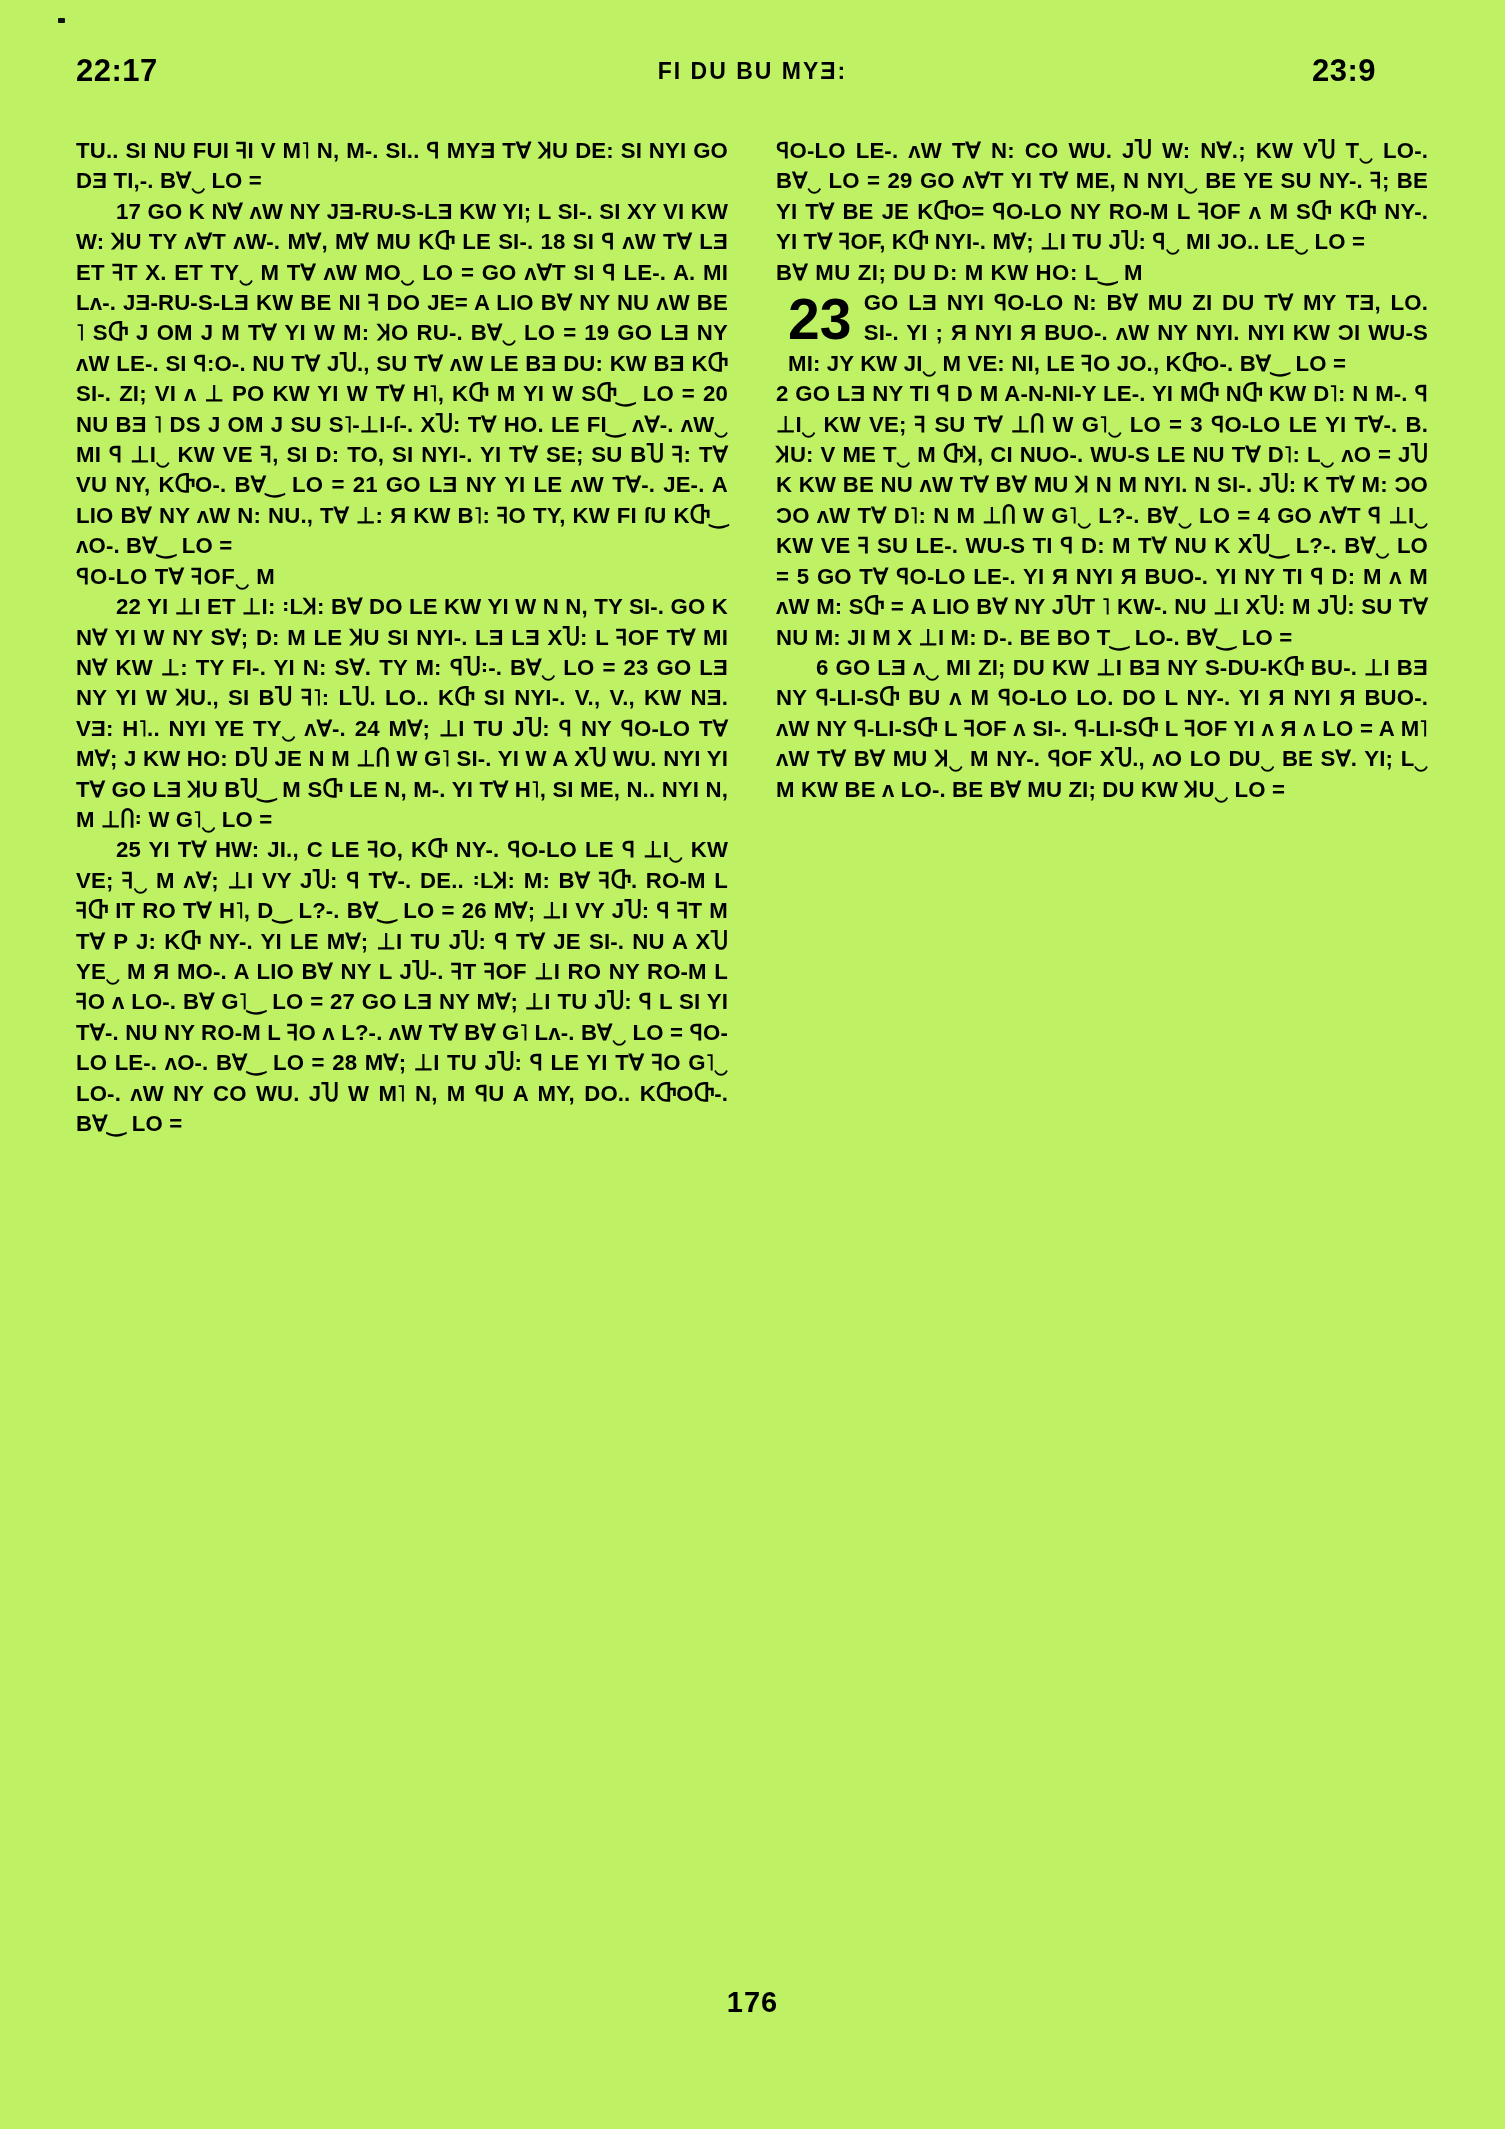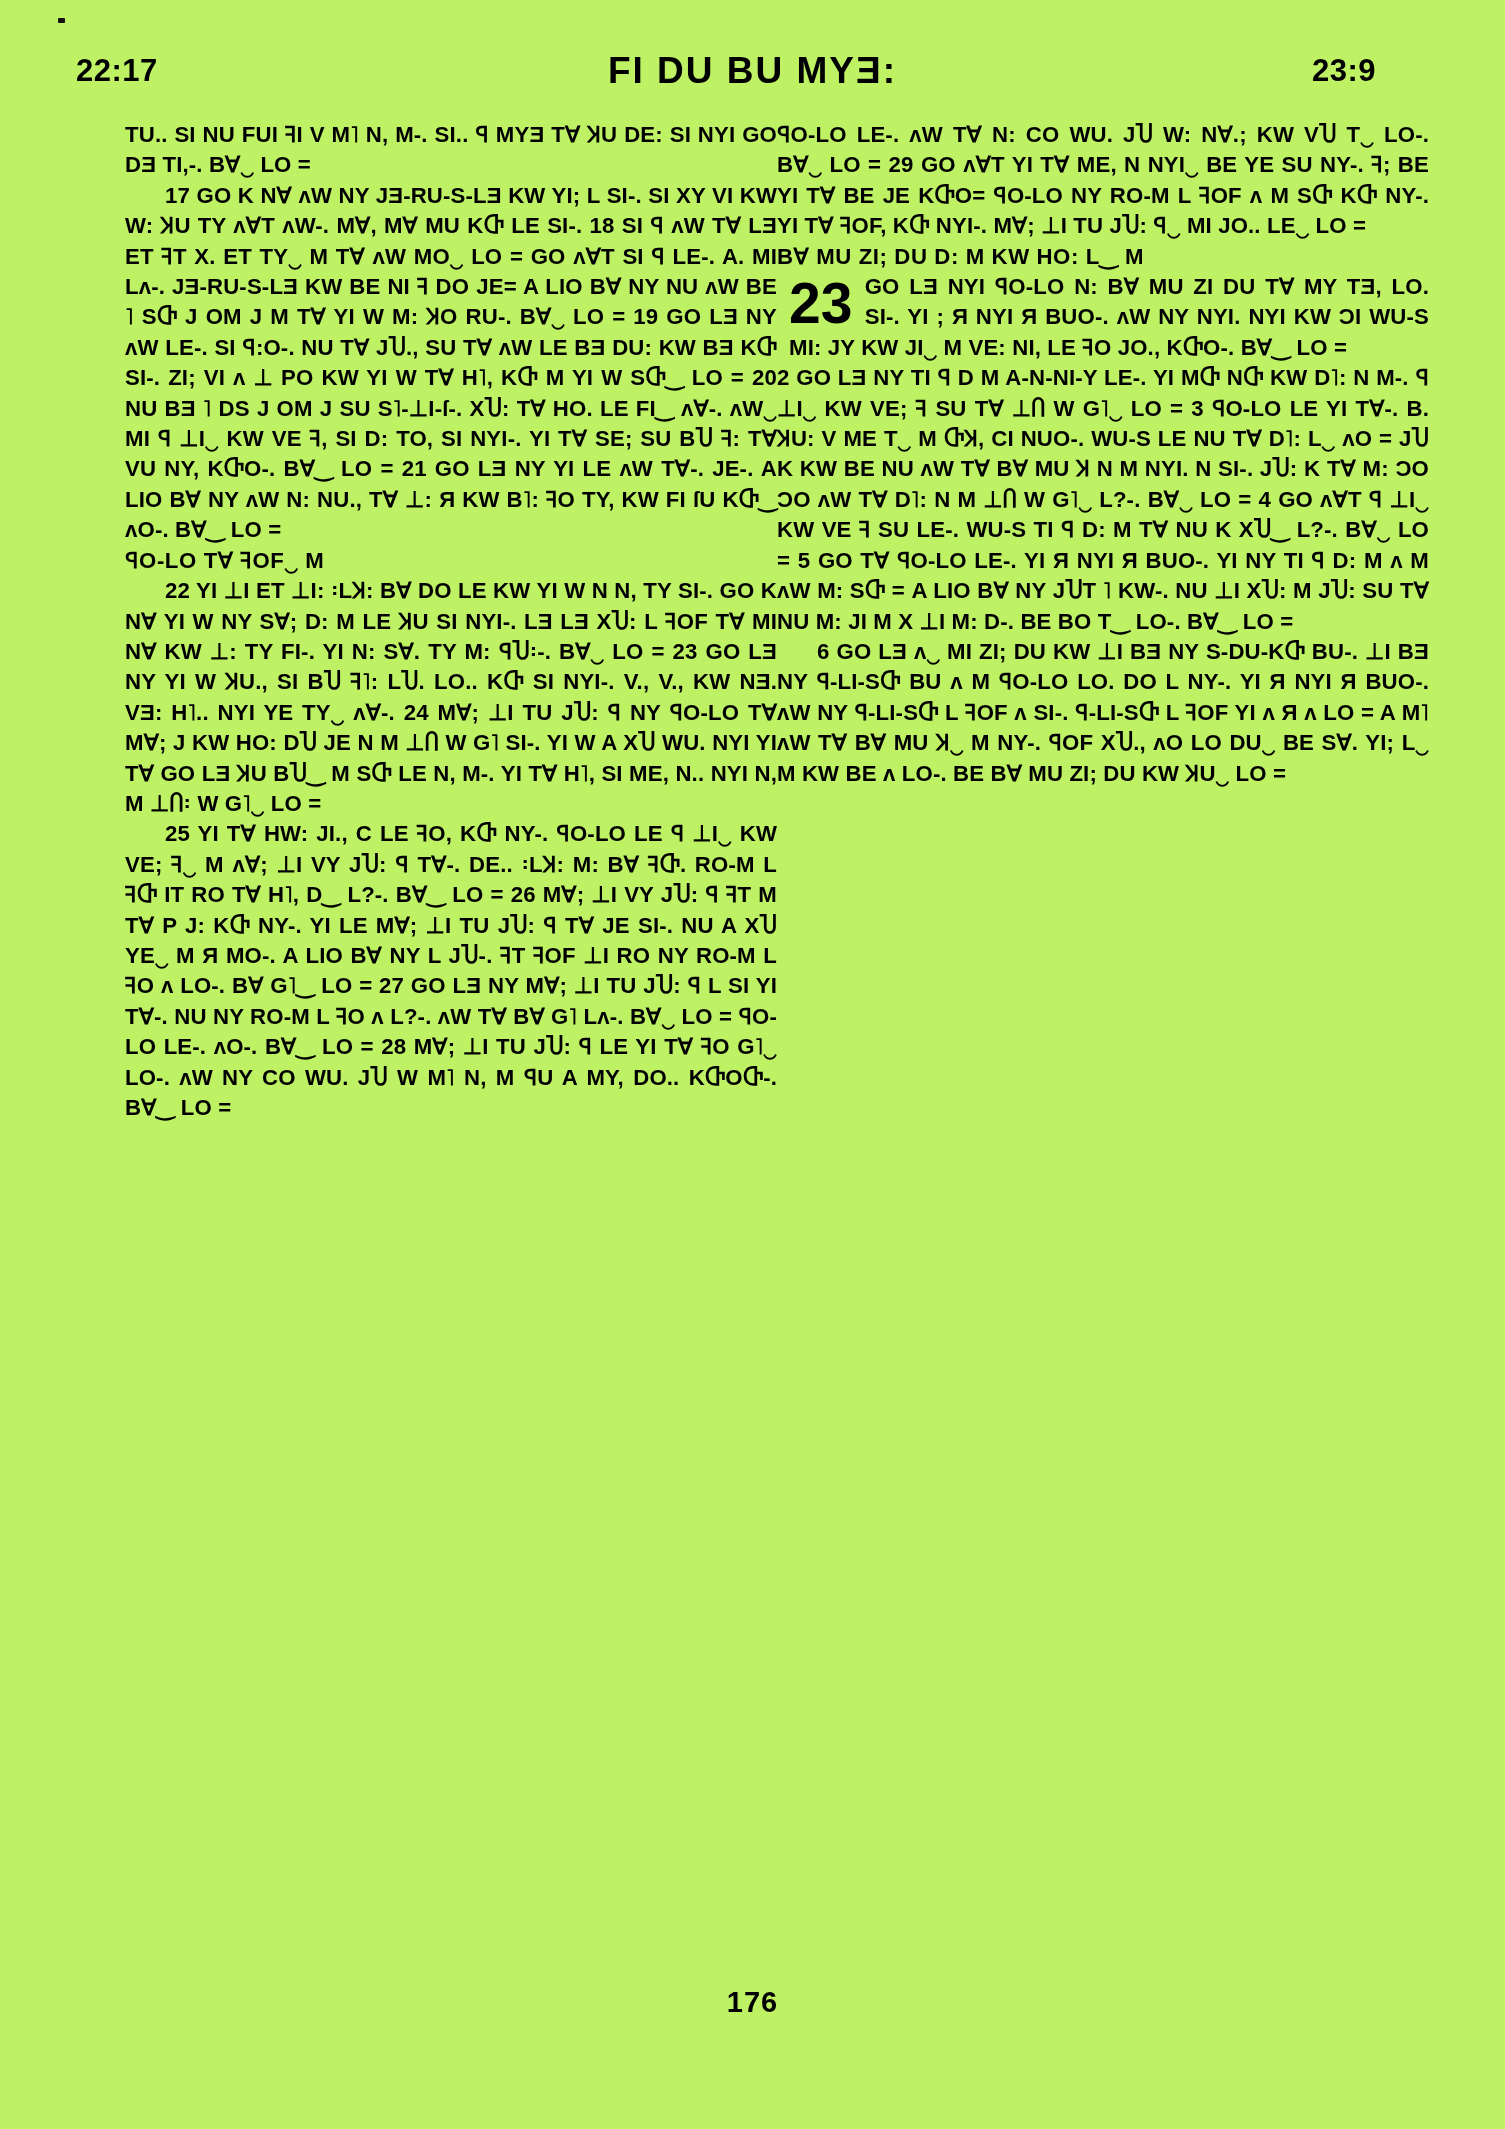--- a/index.html
+++ b/index.html
@@ -40,34 +40,34 @@
     align-items: center;
     justify-content: space-between;
     font-weight: bold;
     font-size: 31px;
     letter-spacing: 0.5px;
   }
   .header .center {
     flex: 1;
     text-align: center;
     letter-spacing: 2px;
-    font-size: 37px;
+    font-size: 23px;
   }
   .header .left, .header .right {
     width: 170px;
   }
   .header .right { text-align: center; }
 
   .columns {
     position: absolute;
     left: 76px;
-    top: 120px;
+    top: 136px;
     width: 1353px;
     display: flex;
-    justify-content: flex-end;
+    gap: 48px;
   }
   .col {
     width: 652px;
     font-size: 22.2px;
     line-height: 30.4px;
     font-weight: bold;
     letter-spacing: 0.15px;
     text-align: justify;
     text-align-last: left;
   }

